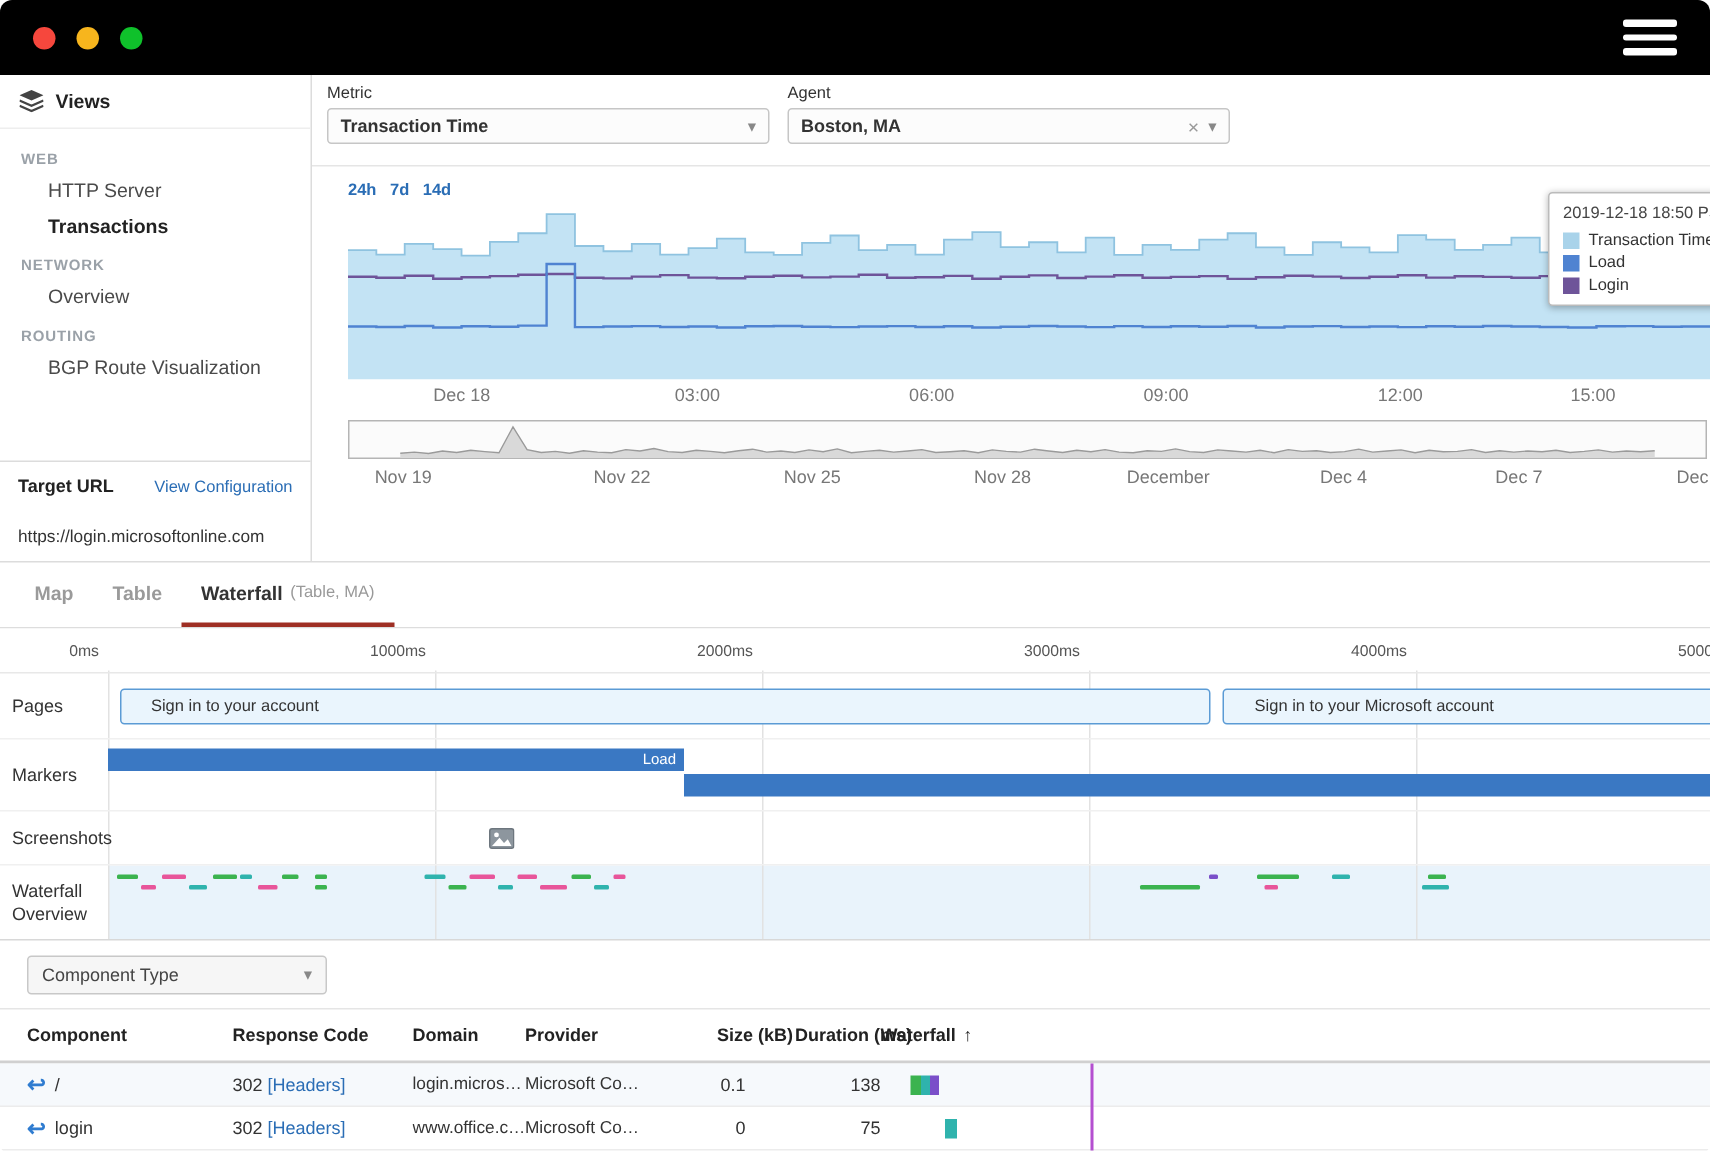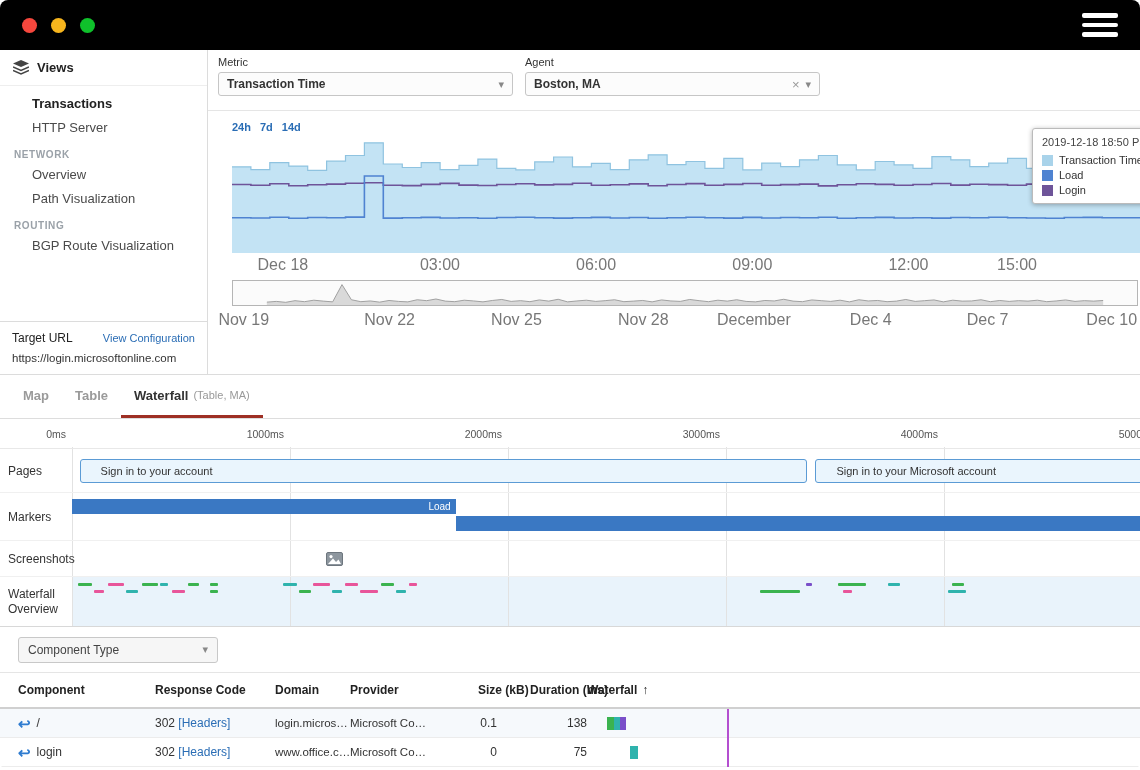--- a/index.html
+++ b/index.html
@@ -18,38 +18,38 @@
   
   .upper{display:flex;height:325px;border-bottom:1px solid #dcdcdc;}
   .sidebar{width:208px;border-right:1px solid #dcdcdc;display:flex;flex-direction:column;background:#fff;}
   .views-header{display:flex;align-items:center;gap:8px;padding:10px 13px;font-size:13px;font-weight:bold;color:#222;border-bottom:1px solid #eee;}
   .nav{padding-top:6px;}
   .nav-label{padding:9px 14px 3px;font-size:10px;color:#9aa1a8;letter-spacing:.6px;font-weight:bold;}
   .nav-item{padding:4px 14px 5px 32px;font-size:13px;color:#4a4a4a;cursor:pointer;white-space:nowrap;}
   .nav-item.active{font-weight:bold;color:#222;}
   .target-block{margin-top:auto;border-top:1px solid #dcdcdc;padding:9px 12px 10px;}
   .target-row1{display:flex;justify-content:space-between;align-items:baseline;}
-  .t-label{font-size:12px;font-weight:normal;color:#222;}
+  .t-label{font-size:12px;font-weight:bold;color:#222;}
   .t-link{font-size:11px;color:#2a6db5;cursor:pointer;text-decoration:none;}
-  .t-url{font-size:11.5px;color:#333;margin-top:7px;white-space:nowrap;}
+  .t-url{font-size:11.5px;color:#333;margin-top:21px;white-space:nowrap;}
 
   
   .chart-panel{flex:1;position:relative;}
   .dd-group{position:absolute;top:6px;}
   .g-metric{left:10px;}.g-agent{left:317px;}
   .dd-label{font-size:11px;color:#333;margin-bottom:4px;}
   .dropdown{width:295px;height:24px;border:1px solid #c6c6c6;border-radius:3px;background:#fcfcfc;display:flex;align-items:center;padding:0 8px;cursor:pointer;}
   .dd-value{flex:1;font-size:12px;font-weight:bold;color:#333;white-space:nowrap;overflow:hidden;}
   .caret{color:#888;font-size:11px;margin-left:6px;}
   .clear{color:#999;font-size:13px;margin-left:6px;line-height:1;}
   .panel-divider{position:absolute;top:60px;left:0;right:0;height:1px;background:#e5e5e5;}
   .time-ranges{position:absolute;left:24px;top:71px;display:flex;gap:9px;font-size:11px;font-weight:bold;color:#2a6db5;}
   .trange{cursor:pointer;}
   #mainChart{position:absolute;left:24px;top:90px;}
-  .xlabels span{position:absolute;font-size:16px;color:#777;transform:translateX(-50%);white-space:nowrap;}
+  .xlabels span{position:absolute;font-size:12px;color:#777;transform:translateX(-50%);white-space:nowrap;margin-left:25px;}
   .main-x{position:absolute;left:24px;top:206px;width:908px;height:12px;}
   #brushChart{position:absolute;left:24px;top:230px;border:1px solid #b5b5b5;background:#fbfbfb;}
   .brush-x{position:absolute;left:24px;top:261px;width:906px;height:12px;}
   .status-line{position:absolute;left:10px;top:293px;font-size:12px;color:#333;white-space:nowrap;}
   .status-line .muted{color:#999;}
   .legend{position:absolute;left:824px;top:78px;width:170px;background:#fff;border:1px solid #bbb;border-radius:3px;box-shadow:0 1px 5px rgba(0,0,0,.3);padding:7px 9px;z-index:6;}
   .legend-ts{font-size:11px;color:#444;margin-bottom:6px;white-space:nowrap;}
   .legend-item{display:flex;align-items:center;gap:6px;margin-top:3px;}
   .legend-item .sw{width:11px;height:11px;flex:0 0 11px;}
   .legend-item .lab{font-size:11px;color:#333;white-space:nowrap;}
@@ -124,25 +124,25 @@
     <aside class="sidebar">
       <div class="views-header">
         <svg width="16" height="15" viewBox="0 0 16 15">
             <path d="M8 0 L16 3.5 8 7 0 3.5Z" fill="#444"></path>
             <path d="M0 7 L8 10.5 16 7" stroke="#444" stroke-width="1.6" fill="none"></path>
             <path d="M0 10.5 L8 14 16 10.5" stroke="#444" stroke-width="1.6" fill="none"></path>
           </svg>
         <span>Views</span>
       </div>
       <nav class="nav">
+          <div class="nav-label">WEB</div>
+          <div class="nav-item">HTTP Server</div>
           <div class="nav-item active">Transactions</div>
-          <div class="nav-item">HTTP Server</div>
           <div class="nav-label">NETWORK</div>
           <div class="nav-item">Overview</div>
-          <div class="nav-item">Path Visualization</div>
           <div class="nav-label">ROUTING</div>
           <div class="nav-item">BGP Route Visualization</div>
         </nav>
       <div class="target-block">
         <div class="target-row1">
           <span class="t-label">Target URL</span>
           <a class="t-link">View Configuration</a>
         </div>
         <div class="t-url">https://login.microsoftonline.com</div>
       </div>
@@ -175,21 +175,21 @@
           <path d="M0 26.8 H18.9 V29.7 H37.8 V22.6 H56.8 V26.1 H75.7 V30.4 H94.6 V21.2 H113.5 V15.5 H132.4 V2.8 H151.3 V24.0 H170.3 V27.5 H189.2 V22.6 H208.1 V29.7 H227.0 V25.4 H245.9 V19.1 H264.8 V28.3 H283.8 V29.9 H302.7 V21.9 H321.6 V17.0 H340.5 V26.8 H359.4 V23.3 H378.3 V29.7 H397.3 V19.8 H416.2 V14.8 H435.1 V24.7 H454.0 V21.5 H472.9 V28.3 H491.8 V18.4 H510.8 V29.9 H529.7 V23.2 H548.6 V26.6 H567.5 V19.8 H586.4 V15.5 H605.3 V24.9 H624.3 V29.9 H643.2 V21.5 H662.1 V24.9 H681.0 V28.3 H699.9 V16.7 H718.8 V19.8 H737.8 V26.6 H756.7 V23.2 H775.6 V18.4 H794.5 V28.3 H813.4 V21.5 H832.3 V24.9 H851.3 V20.3 H870.2 V26.1 H889.1 V22.6 H908.0" fill="none" stroke="#8fc3e0" stroke-width="1.2"></path>
           <path d="M0 44.5 H18.9 V45.2 H37.8 V43.8 H56.8 V45.8 H75.7 V44.8 H94.6 V44.1 H113.5 V43.2 H132.4 V42.7 H151.3 V45.2 H170.3 V45.6 H189.2 V44.4 H208.1 V43.4 H227.0 V45.1 H245.9 V45.5 H264.8 V44.5 H283.8 V43.8 H302.7 V44.9 H321.6 V44.4 H340.5 V43.2 H359.4 V45.2 H378.3 V44.8 H397.3 V43.9 H416.2 V45.8 H435.1 V44.5 H454.0 V43.6 H472.9 V45.3 H491.8 V44.4 H510.8 V43.5 H529.7 V45.2 H548.6 V44.6 H567.5 V44.1 H586.4 V45.9 H605.3 V44.8 H624.3 V43.8 H643.2 V44.4 H662.1 V45.3 H681.0 V44.5 H699.9 V43.5 H718.8 V45.1 H737.8 V44.2 H756.7 V44.6 H775.6 V45.2 H794.5 V44.1 H813.4 V44.8 H832.3 V44.4 H851.3 V43.8 H870.2 V44.9 H889.1 V44.5 H908.0" fill="none" stroke="#6e5499" stroke-width="1.6"></path>
           <path d="M0 77.7 H18.9 V78.0 H37.8 V77.3 H56.8 V78.3 H75.7 V77.5 H94.6 V77.8 H113.5 V77.1 H132.4 V36.0 H151.3 V78.1 H170.3 V77.7 H189.2 V77.4 H208.1 V78.0 H227.0 V77.7 H245.9 V78.3 H264.8 V77.5 H283.8 V77.3 H302.7 V77.8 H321.6 V78.1 H340.5 V77.7 H359.4 V77.4 H378.3 V78.0 H397.3 V77.5 H416.2 V78.3 H435.1 V77.8 H454.0 V77.3 H472.9 V77.7 H491.8 V78.1 H510.8 V77.4 H529.7 V78.0 H548.6 V77.5 H567.5 V77.8 H586.4 V77.3 H605.3 V78.3 H624.3 V77.7 H643.2 V77.4 H662.1 V78.0 H681.0 V77.7 H699.9 V78.1 H718.8 V77.5 H737.8 V77.8 H756.7 V77.3 H775.6 V77.7 H794.5 V78.0 H813.4 V78.3 H832.3 V77.5 H851.3 V77.4 H870.2 V77.8 H889.1 V77.7 H908.0" fill="none" stroke="#4f83d1" stroke-width="1.6"></path>
         </svg>
       <div class="xlabels main-x">
           <span style="left: 50.848px;">Dec 18</span>
           <span style="left: 207.932px;">03:00</span>
           <span style="left: 364.108px;">06:00</span>
           <span style="left: 520.284px;">09:00</span>
           <span style="left: 676.46px;">12:00</span>
-          <span style="left: 785px;">15:00</span>
+          <span style="left: 805px;">15:00</span>
         </div>
       <svg id="brushChart" width="906" height="26" viewBox="0 0 906 26">
           <path d="M0 26 L0.0 22.9 L10.2 22.1 L20.4 23.1 L30.5 21.3 L40.7 22.4 L50.9 20.8 L61.1 21.8 L71.3 22.6 L81.4 3.9 L91.6 20.3 L101.8 22.4 L112.0 21.6 L122.2 22.9 L132.3 21.1 L142.5 22.1 L152.7 22.6 L162.9 20.3 L173.1 21.3 L183.2 19.5 L193.4 21.8 L203.6 22.4 L213.8 20.8 L224.0 21.6 L234.1 22.6 L244.3 21.1 L254.5 20.0 L264.7 22.1 L274.9 21.3 L285.0 22.4 L295.2 20.5 L305.4 21.8 L315.6 19.8 L325.8 22.6 L335.9 21.6 L346.1 20.8 L356.3 22.1 L366.5 21.3 L376.7 20.3 L386.8 22.4 L397.0 21.8 L407.2 21.1 L417.4 22.6 L427.6 20.5 L437.7 21.6 L447.9 22.1 L458.1 20.0 L468.3 21.3 L478.4 22.4 L488.6 20.8 L498.8 21.8 L509.0 20.3 L519.2 22.1 L529.3 22.6 L539.5 21.1 L549.7 21.6 L559.9 19.8 L570.1 21.8 L580.2 22.4 L590.4 20.5 L600.6 21.3 L610.8 22.1 L621.0 20.8 L631.1 22.6 L641.3 20.3 L651.5 21.6 L661.7 21.1 L671.9 22.4 L682.0 21.8 L692.2 20.0 L702.4 22.1 L712.6 21.3 L722.8 20.5 L732.9 22.6 L743.1 20.8 L753.3 21.8 L763.5 21.6 L773.7 20.3 L783.8 22.4 L794.0 21.1 L804.2 22.1 L814.4 21.3 L824.6 21.8 L834.7 20.8 L844.9 22.4 L855.1 21.6 L865.3 20.5 L875.5 22.1 L885.6 21.3 L895.8 21.8 L906.0 21.1 L906 26 Z" fill="#d9d9d9"></path>
           <path d="M0.0 22.9 L10.2 22.1 L20.4 23.1 L30.5 21.3 L40.7 22.4 L50.9 20.8 L61.1 21.8 L71.3 22.6 L81.4 3.9 L91.6 20.3 L101.8 22.4 L112.0 21.6 L122.2 22.9 L132.3 21.1 L142.5 22.1 L152.7 22.6 L162.9 20.3 L173.1 21.3 L183.2 19.5 L193.4 21.8 L203.6 22.4 L213.8 20.8 L224.0 21.6 L234.1 22.6 L244.3 21.1 L254.5 20.0 L264.7 22.1 L274.9 21.3 L285.0 22.4 L295.2 20.5 L305.4 21.8 L315.6 19.8 L325.8 22.6 L335.9 21.6 L346.1 20.8 L356.3 22.1 L366.5 21.3 L376.7 20.3 L386.8 22.4 L397.0 21.8 L407.2 21.1 L417.4 22.6 L427.6 20.5 L437.7 21.6 L447.9 22.1 L458.1 20.0 L468.3 21.3 L478.4 22.4 L488.6 20.8 L498.8 21.8 L509.0 20.3 L519.2 22.1 L529.3 22.6 L539.5 21.1 L549.7 21.6 L559.9 19.8 L570.1 21.8 L580.2 22.4 L590.4 20.5 L600.6 21.3 L610.8 22.1 L621.0 20.8 L631.1 22.6 L641.3 20.3 L651.5 21.6 L661.7 21.1 L671.9 22.4 L682.0 21.8 L692.2 20.0 L702.4 22.1 L712.6 21.3 L722.8 20.5 L732.9 22.6 L743.1 20.8 L753.3 21.8 L763.5 21.6 L773.7 20.3 L783.8 22.4 L794.0 21.1 L804.2 22.1 L814.4 21.3 L824.6 21.8 L834.7 20.8 L844.9 22.4 L855.1 21.6 L865.3 20.5 L875.5 22.1 L885.6 21.3 L895.8 21.8 L906.0 21.1" fill="none" stroke="#9a9a9a" stroke-width="1"></path>
         </svg>
       <div class="xlabels brush-x">
           <span style="left: 11.778px;">Nov 19</span>
           <span style="left: 157.644px;">Nov 22</span>
           <span style="left: 284.484px;">Nov 25</span>
           <span style="left: 411.324px;">Nov 28</span>

